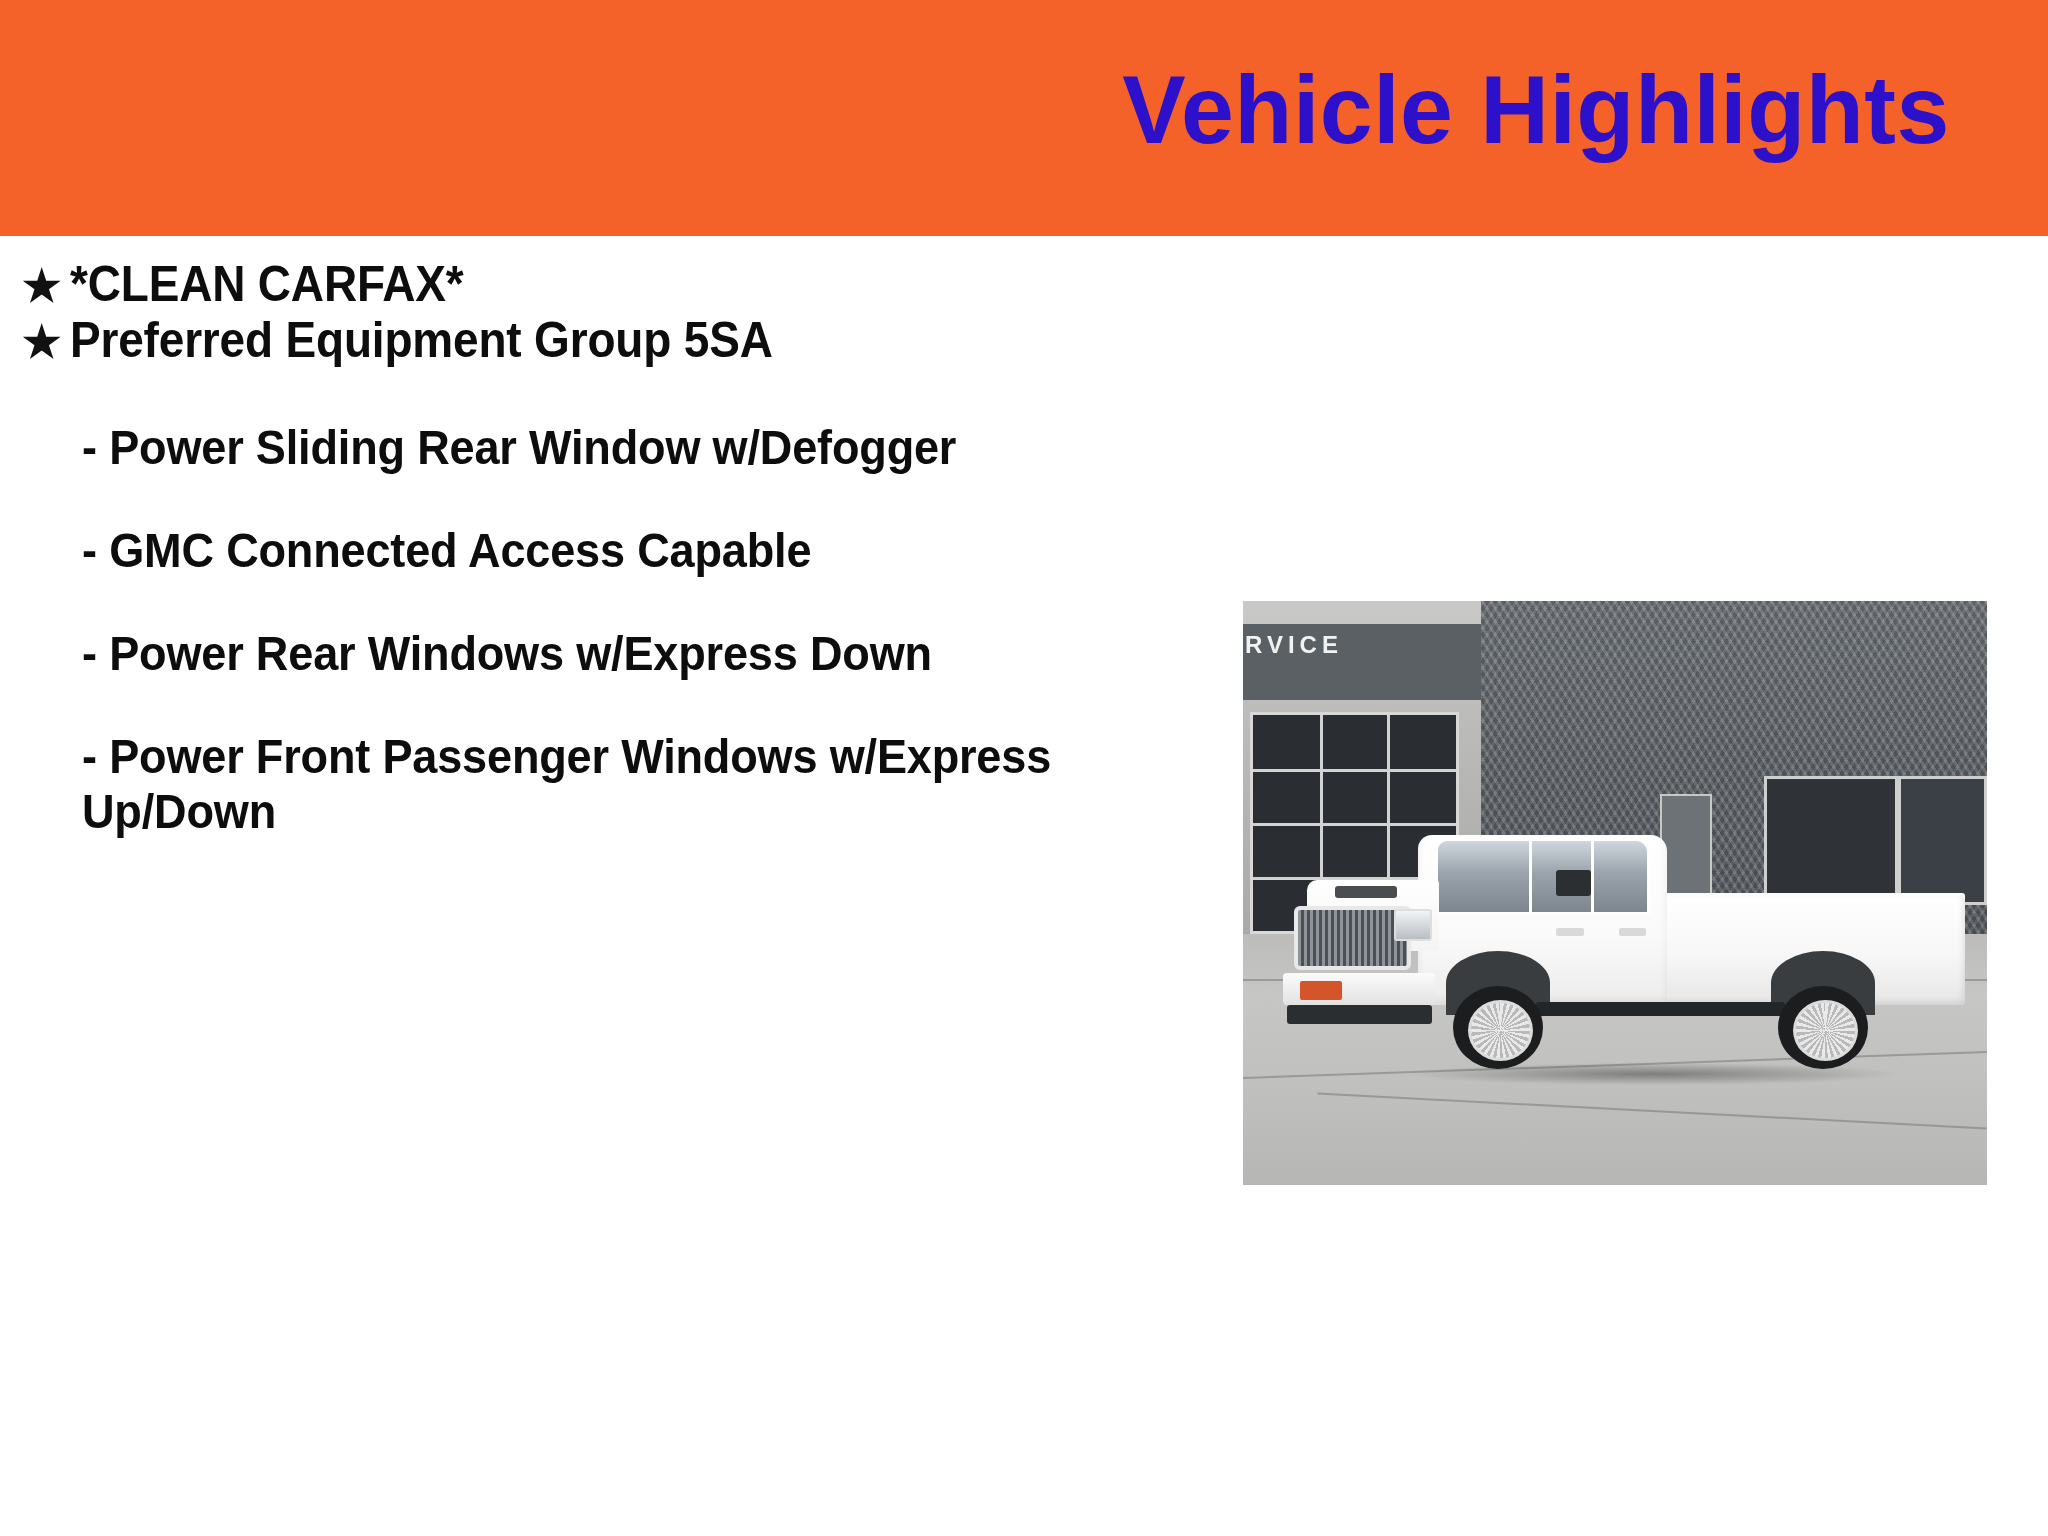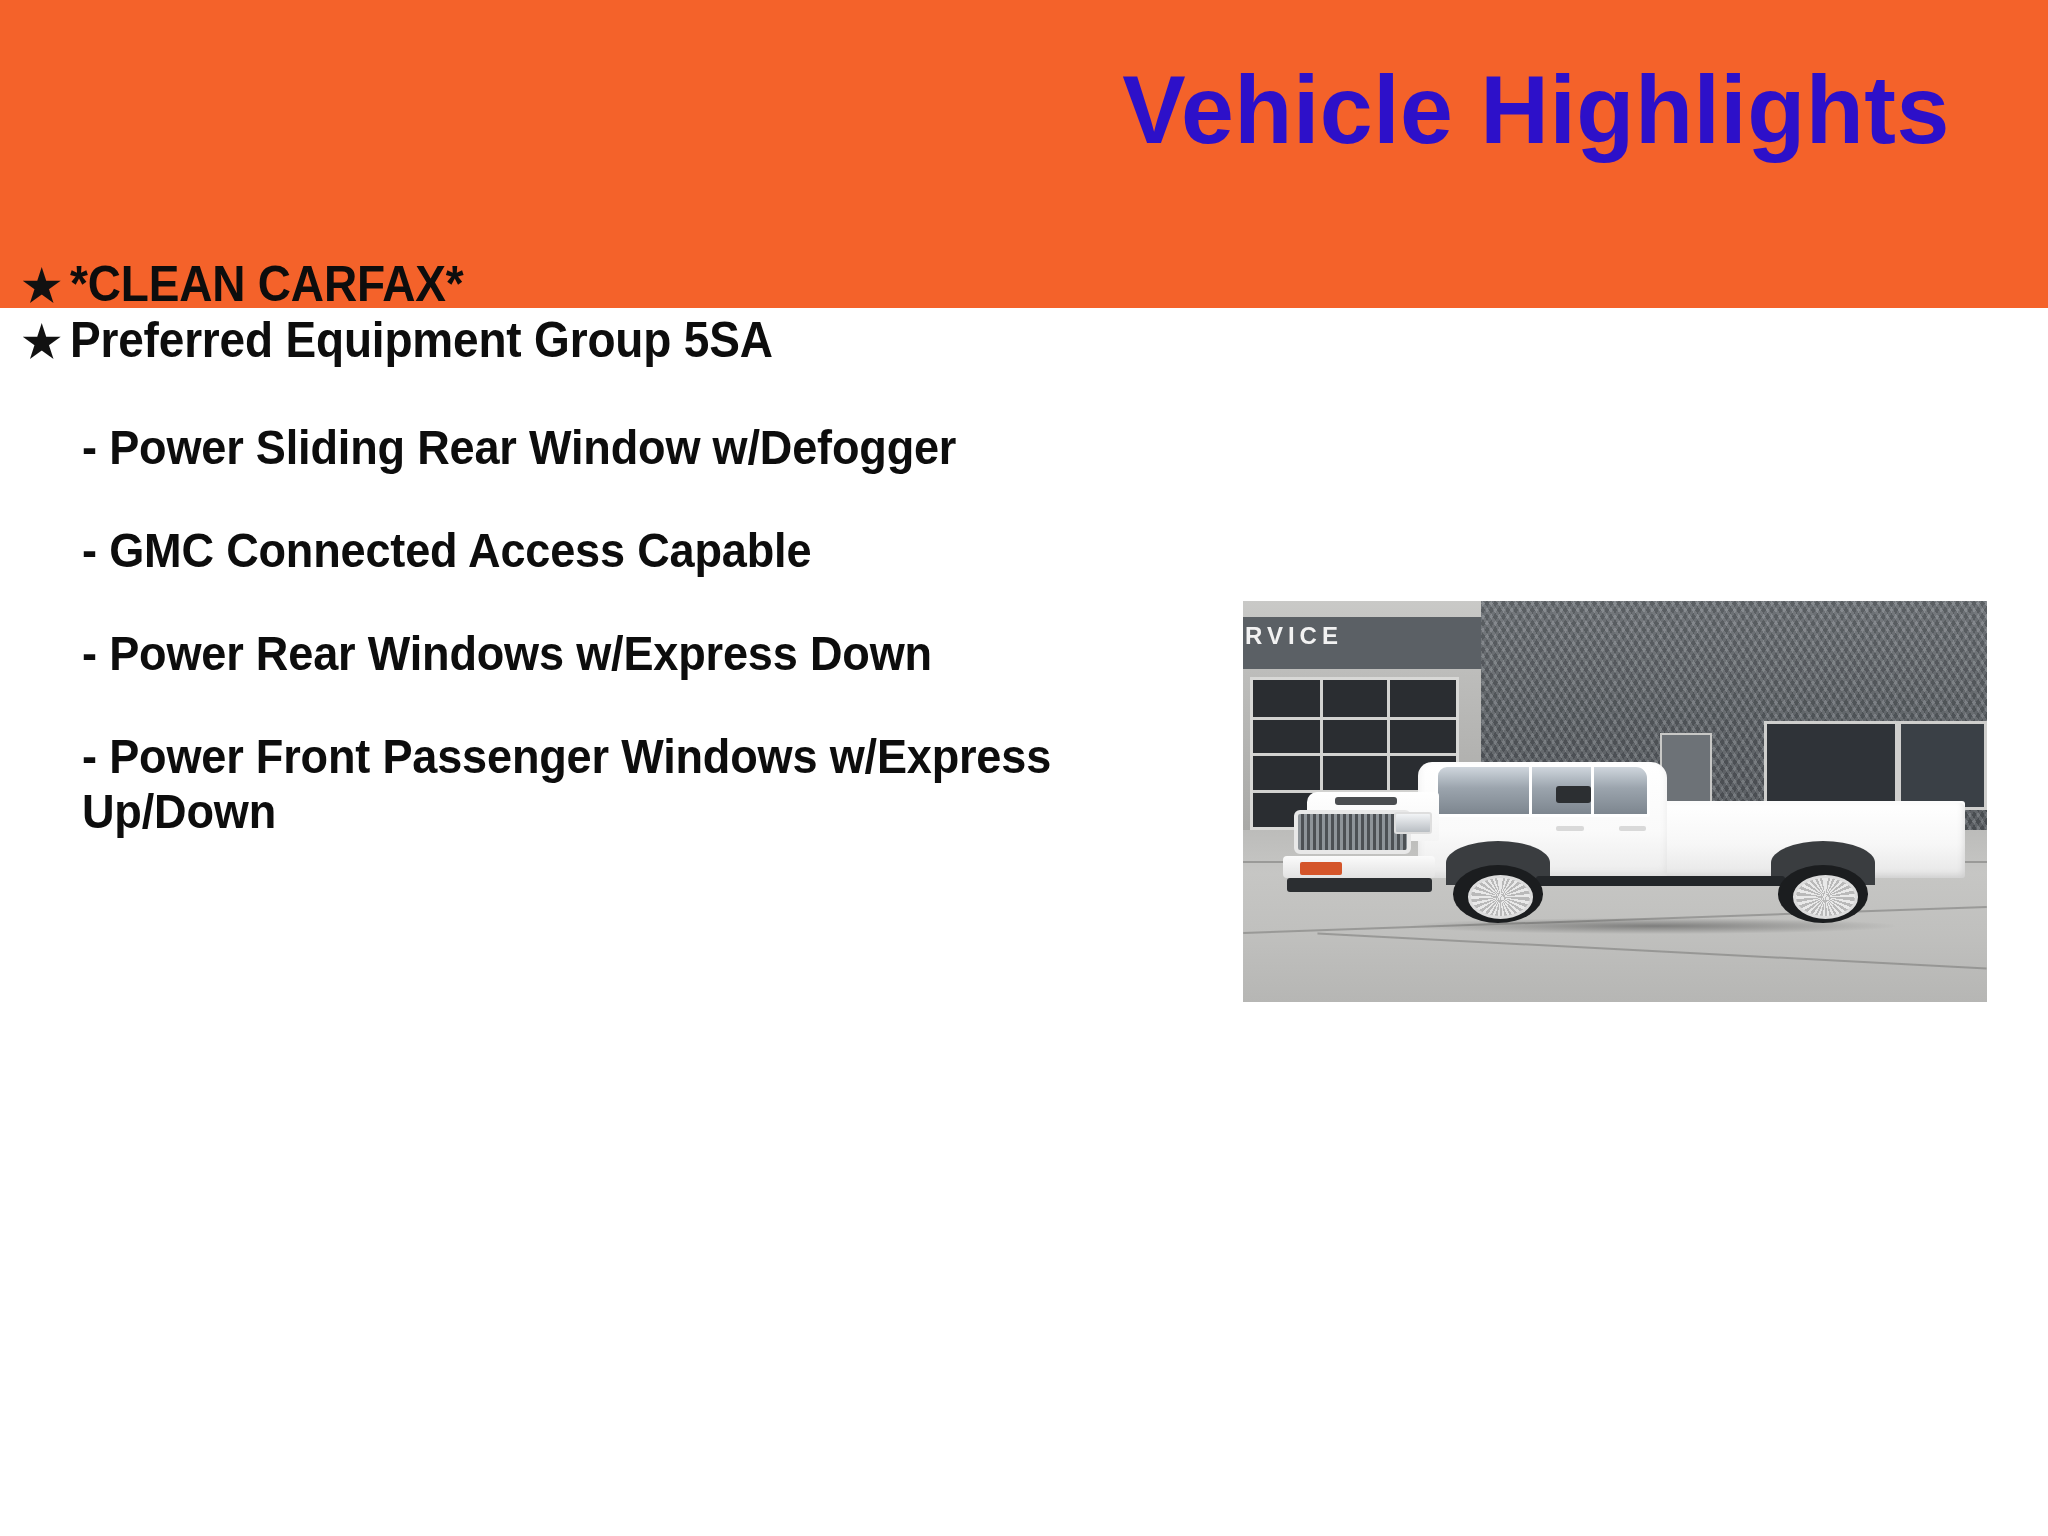--- a/index.html
+++ b/index.html
@@ -15,21 +15,21 @@
     width:2048px;
     height:1536px;
     background:#ffffff;
   }
 
   
   #header-bar {
     position:absolute;
     left:0; top:0;
     width:2048px;
-    height:308px;
+    height:236px;
     background:#f4622a;
   }
   #header-title {
     position:absolute;
     right:98px;
     top:58px;
     font-size:96px;
     line-height:1.08;
     font-weight:bold;
     color:#2d10c9;
@@ -92,21 +92,21 @@
   .sp-1 { margin-top:54px; }
   .sp-2 { margin-top:52px; }
   .sp-3 { margin-top:48px; }
 
   
   #vehicle-photo {
     position:absolute;
     left:1243px;
     top:601px;
     width:744px;
-    height:401px;
+    height:584px;
     overflow:hidden;
     background:#bdbdbd;
   }
   #vehicle-photo .ph-inner { position:absolute; inset:0; }
 
   
   .wall {
     position:absolute;
     left:0; top:0; width:100%; height:57%;
     background:

